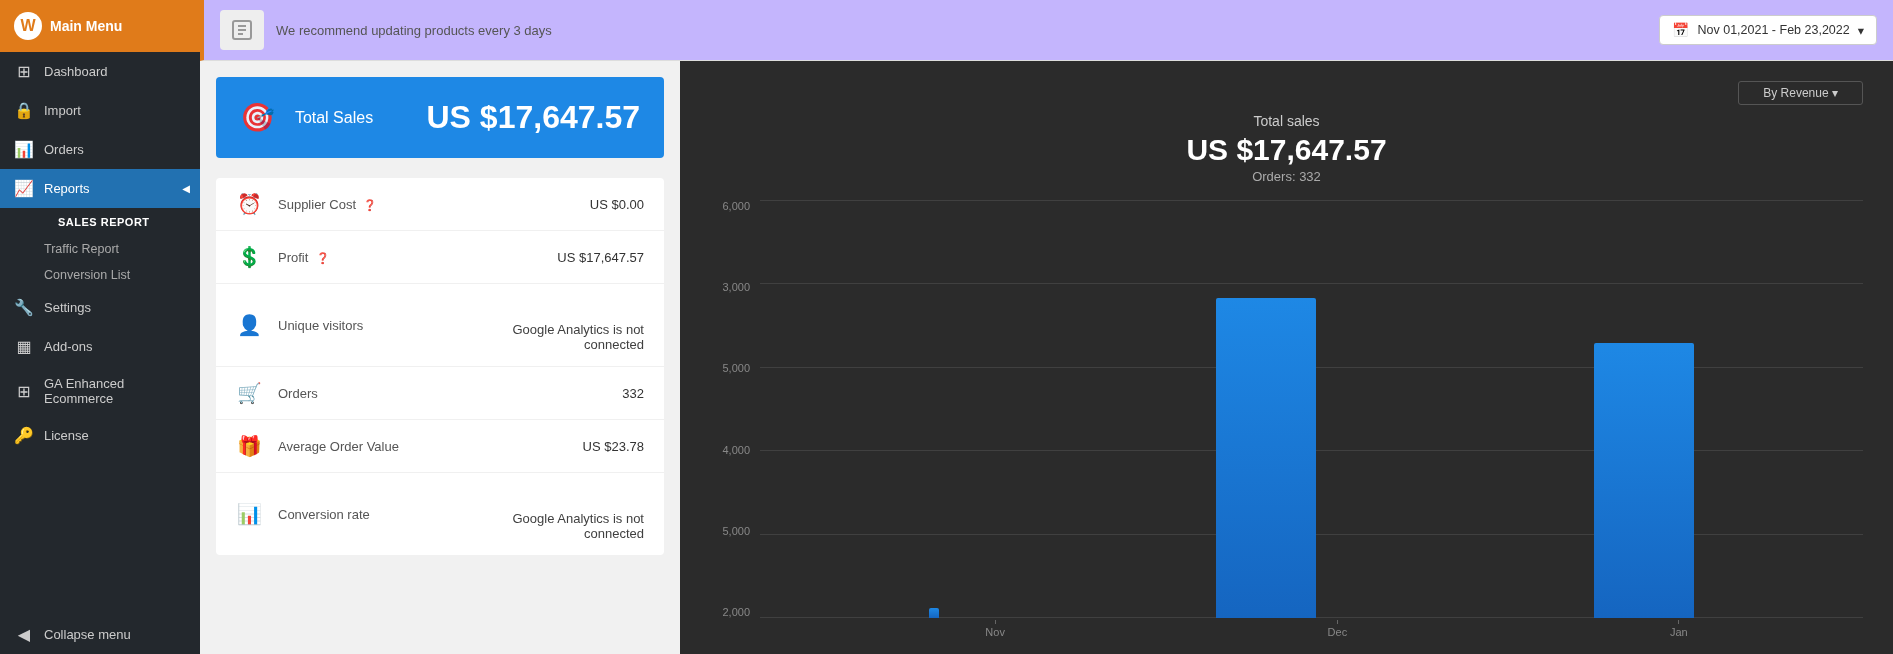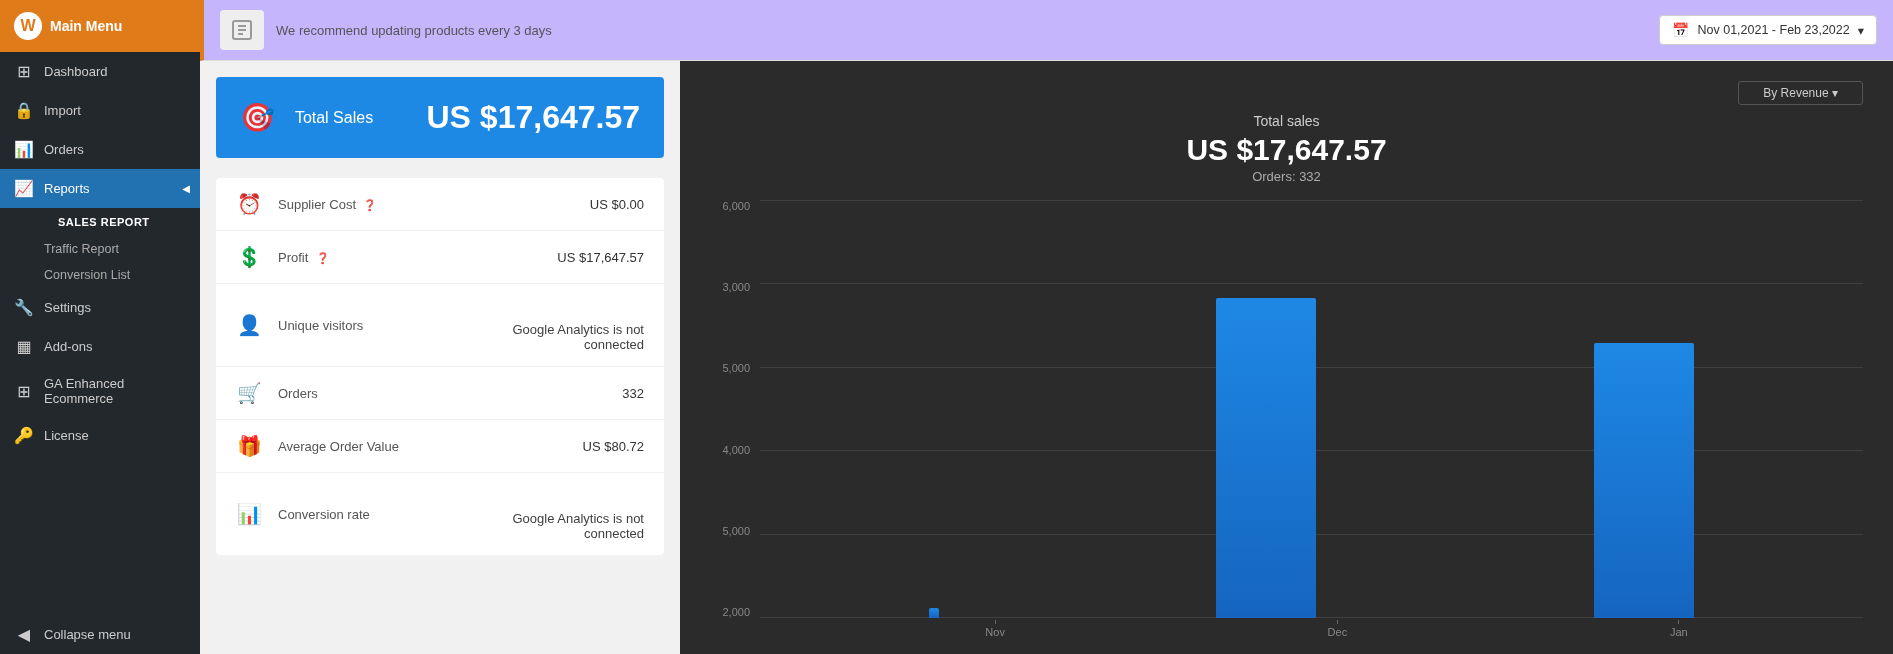--- a/index.html
+++ b/index.html
@@ -453,21 +453,21 @@
 
         <div class="stats-row">
           <span class="stats-icon">🛒</span>
           <span class="stats-label">Orders</span>
           <span class="stats-value">332</span>
         </div>
 
         <div class="stats-row">
           <span class="stats-icon">🎁</span>
           <span class="stats-label">Average Order Value</span>
-          <span class="stats-value">US $80.72</span>
+          <span class="stats-value">US $23.78</span>
         </div>
 
         <div class="stats-row">
           <span class="stats-icon">📊</span>
           <span class="stats-label">Conversion rate</span>
           <span class="stats-value not-connected">Google Analytics is not connected</span>
         </div>
 
       </div>
     </div>

